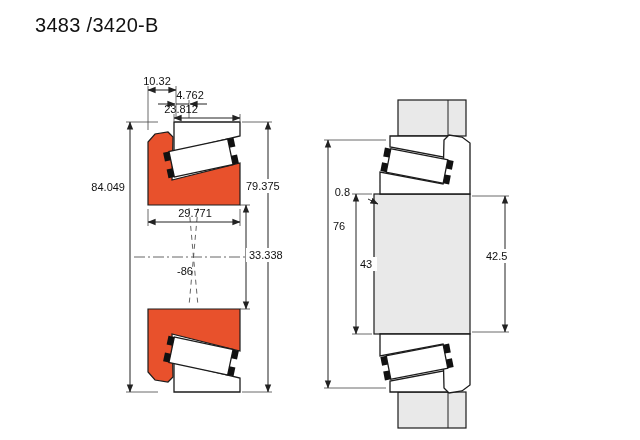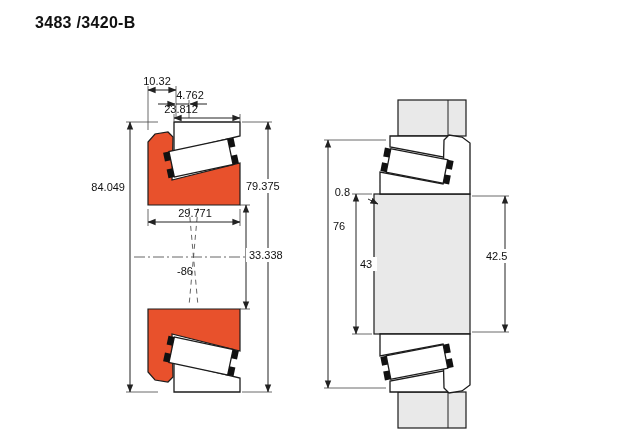--- a/index.html
+++ b/index.html
@@ -1,18 +1,18 @@
 <!DOCTYPE html>
 <html><head>
 <meta charset="utf-8">
 <style>
   html,body{margin:0;padding:0;background:#fff;}
   #canvas{position:relative;width:640px;height:440px;background:#fff;overflow:hidden;
           font-family:"Liberation Sans",sans-serif;}
-  #title{position:absolute;left:35px;top:14px;font-size:16px;font-weight:bold;color:#111;
+  #title{position:absolute;left:35px;top:14px;font-size:20px;font-weight:normal;color:#111;
          letter-spacing:.3px;}
   svg{position:absolute;left:0;top:0;}
   .part{fill:#ffffff;stroke:#1c1c1c;stroke-width:1.3;}
   .cone{stroke:#1c1c1c;stroke-width:1.2;}
   .gray{stroke:#1c1c1c;stroke-width:1.2;}
   .cage{fill:#111;stroke:none;}
   .ext{stroke:#444;stroke-width:.8;fill:none;}
   .dim{stroke:#222;stroke-width:1;fill:none;}
   .cl{stroke:#555;stroke-width:.9;stroke-dasharray:11 3 2 3;fill:none;}
   .dash{stroke:#555;stroke-width:.9;stroke-dasharray:5 4;fill:none;}

